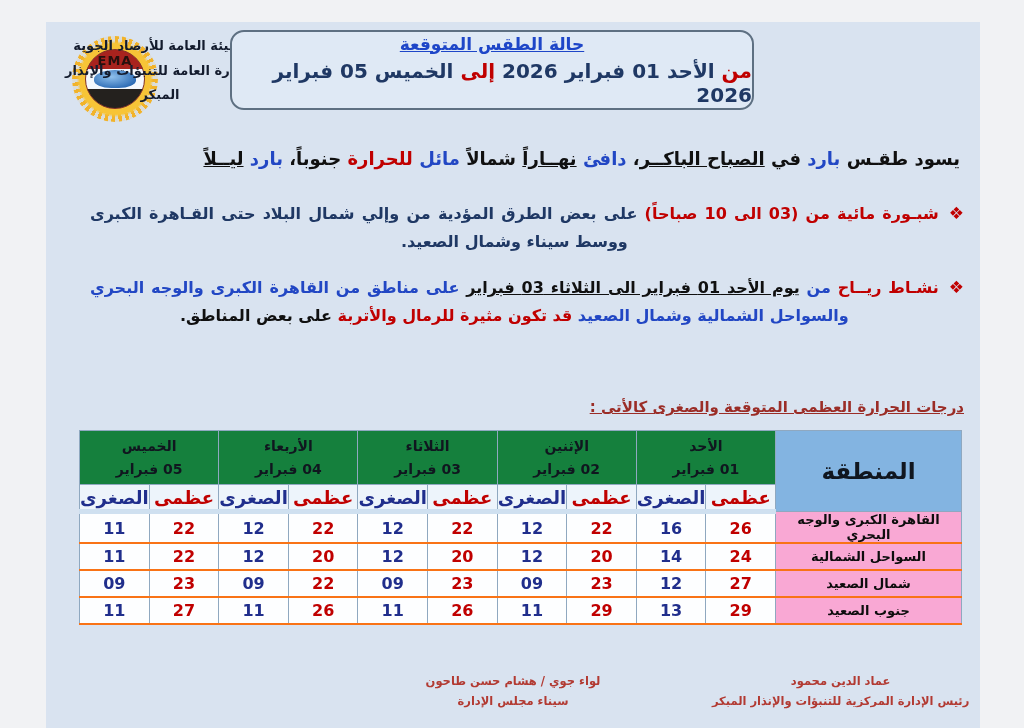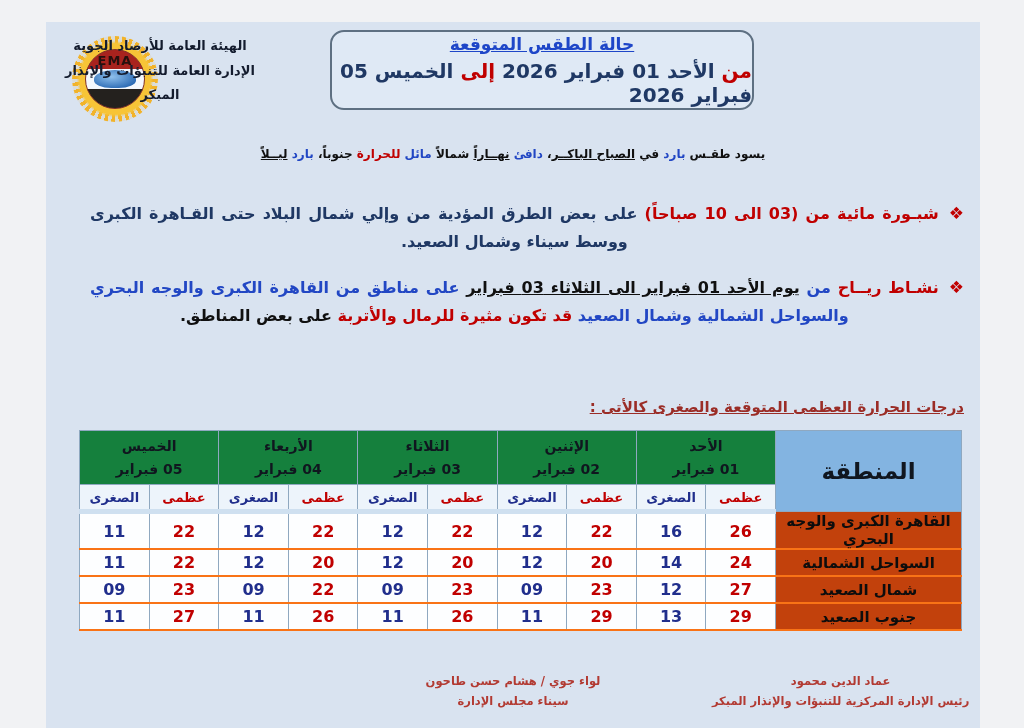--- a/index.html
+++ b/index.html
@@ -19,54 +19,54 @@
     border:1px solid #80302a; }
   .cloud { position:absolute; left:13%; top:34%; width:74%; height:32%;
     background:radial-gradient(ellipse at 42% 38%, #8fc0ec, #2e6db6 75%);
     border-radius:55% 55% 45% 45%; }
   .ema-text { position:absolute; top:3px; width:100%; text-align:center;
     font-size:13px; font-weight:bold; color:#26100e; letter-spacing:1px; }
 
   
   .org-block { position:absolute; top:12px; left:6px; width:216px; text-align:center;
     font-size:13px; font-weight:bold; color:#141c2e; line-height:1.9; direction:rtl; }
-  .title-box { position:absolute; right:226px; top:8px; width:424px; height:80px;
+  .title-box { position:absolute; right:226px; top:8px; width:524px; height:80px;
     background:#dfe9f5; border:2px solid #5e7082; border-radius:14px;
     display:flex; flex-direction:column; align-items:center; justify-content:center; gap:5px; }
   .title-main { font-size:17px; font-weight:bold; color:#1e46c8; text-decoration:underline; }
   .title-sub { font-size:20px; font-weight:bold; }
 
   
-  .intro { position:absolute; top:122px; left:20px; right:20px; text-align:center;
-    font-size:12px; font-weight:bold; line-height:1.7; }
+  .intro { position:absolute; top:122px; left:20px; right:20px; text-align:right;
+    font-size:18px; font-weight:bold; line-height:1.7; }
   .bullet { position:absolute; right:16px; left:44px; display:flex; gap:10px; align-items:flex-start; }
   .bullet-1 { top:178px; }
   .bullet-2 { top:252px; }
   .bullet-marker { color:#c00000; font-size:17px; line-height:1.6; flex:0 0 auto; }
   .bullet-text { flex:1 1 auto; font-size:16px; font-weight:bold; line-height:1.72;
     text-align:justify; text-align-last:center; }
 
   .c-black { color:#101010; } .c-red { color:#c00000; }
   .c-blue { color:#2247c4; } .c-navy { color:#1f3864; }
   .u { text-decoration:underline; }
 
   
   .table-heading { position:absolute; right:16px; top:376px; font-size:15px; font-weight:bold;
     color:#9b2d27; text-decoration:underline; }
   .table-wrap { position:absolute; right:18px; top:408px; width:882px; }
   table { width:100%; border-collapse:collapse; table-layout:fixed; direction:rtl; }
   col.region-col { width:186px; } col.temp-col { width:69.6px; }
   th, td { border:1px solid #8fa8c0; text-align:center; vertical-align:middle; }
   th.day-h { background:#15803d; height:54px; font-size:14px; color:#10161f; font-weight:bold; line-height:1.6; }
   th.region-h { background:#83b4e1; font-size:23px; color:#10161f; font-weight:bold; }
-  th.sub { background:#edf4fb; height:27px; font-size:13px; font-weight:bold; border-bottom:5px solid #cfe0f0; }
+  th.sub { background:#edf4fb; height:27px; font-size:18px; font-weight:bold; border-bottom:5px solid #cfe0f0; }
   th.max-h { color:#c00000; } th.min-h { color:#202e8c; }
   td { background:#fdfeff; height:27px; font-size:16px; font-weight:bold; border-bottom:2px solid #f97316; }
   td.max { color:#c00000; } td.min { color:#202e8c; }
-  td.region { background:#c2410c; font-size:15px; color:#0d0d0d; }
+  td.region { background:#f9a8d4; font-size:13px; color:#0d0d0d; }
 
   
   .signatures { position:absolute; bottom:16px; right:0; left:0; display:grid;
     grid-template-columns:1fr 1.35fr 1fr; direction:rtl; }
   .sig { text-align:center; font-size:11.5px; font-weight:bold; color:#b23a32; line-height:1.8; }
 </style>
 </head>
 <body>
 
 <div class="page">

